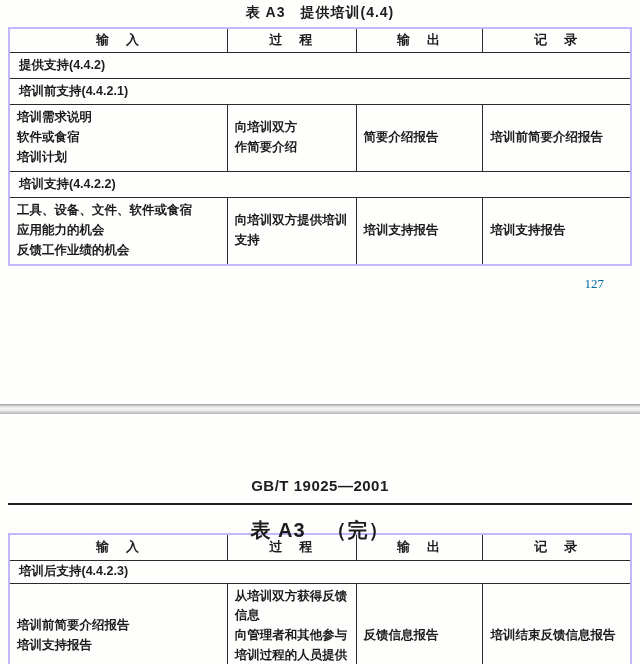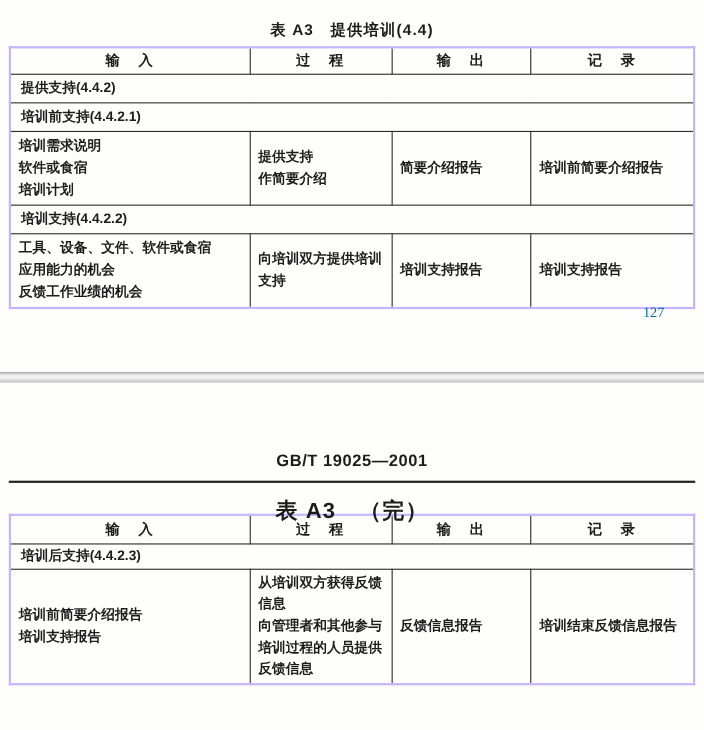--- a/index.html
+++ b/index.html
@@ -6,21 +6,21 @@
   html, body { width: 640px; }
   body {
     font-family: "Liberation Sans", "DejaVu Sans", sans-serif;
     background: #ffffff;
     color: #1c1c1c;
   }
   .doc { width: 640px; height: 664px; overflow: hidden; background: #fdfdfc; }
 
   
   .page { position: relative; background: #fefefd; }
-  .page1 { height: 338px; padding-top: 19px; }
+  .page1 { height: 404px; padding-top: 4px; }
   .page2 { height: 316px; padding-top: 63px; overflow: hidden; }
 
   
   .sep {
     height: 10px; width: 640px;
     background: linear-gradient(#bdbdbd 0%, #e9e9e9 25%, #f6f6f6 50%, #e2e2e2 75%, #c2c2c2 100%);
     border-top: 1px solid #a9a9a9;
     border-bottom: 1px solid #bdbdbd;
   }
 
@@ -102,21 +102,21 @@
         <tr class="sec">
           <td colspan="4">培训前支持(4.4.2.1)</td>
         </tr>
         <tr class="det d1">
           <td>
             <div>培训需求说明</div>
             <div>软件或食宿</div>
             <div>培训计划</div>
           </td>
           <td>
-            <div>提供支持</div>
+            <div>向培训双方</div>
             <div>作简要介绍</div>
           </td>
           <td>简要介绍报告</td>
           <td>培训前简要介绍报告</td>
         </tr>
         <tr class="sec">
           <td colspan="4">培训支持(4.4.2.2)</td>
         </tr>
         <tr class="det d2">
           <td>

